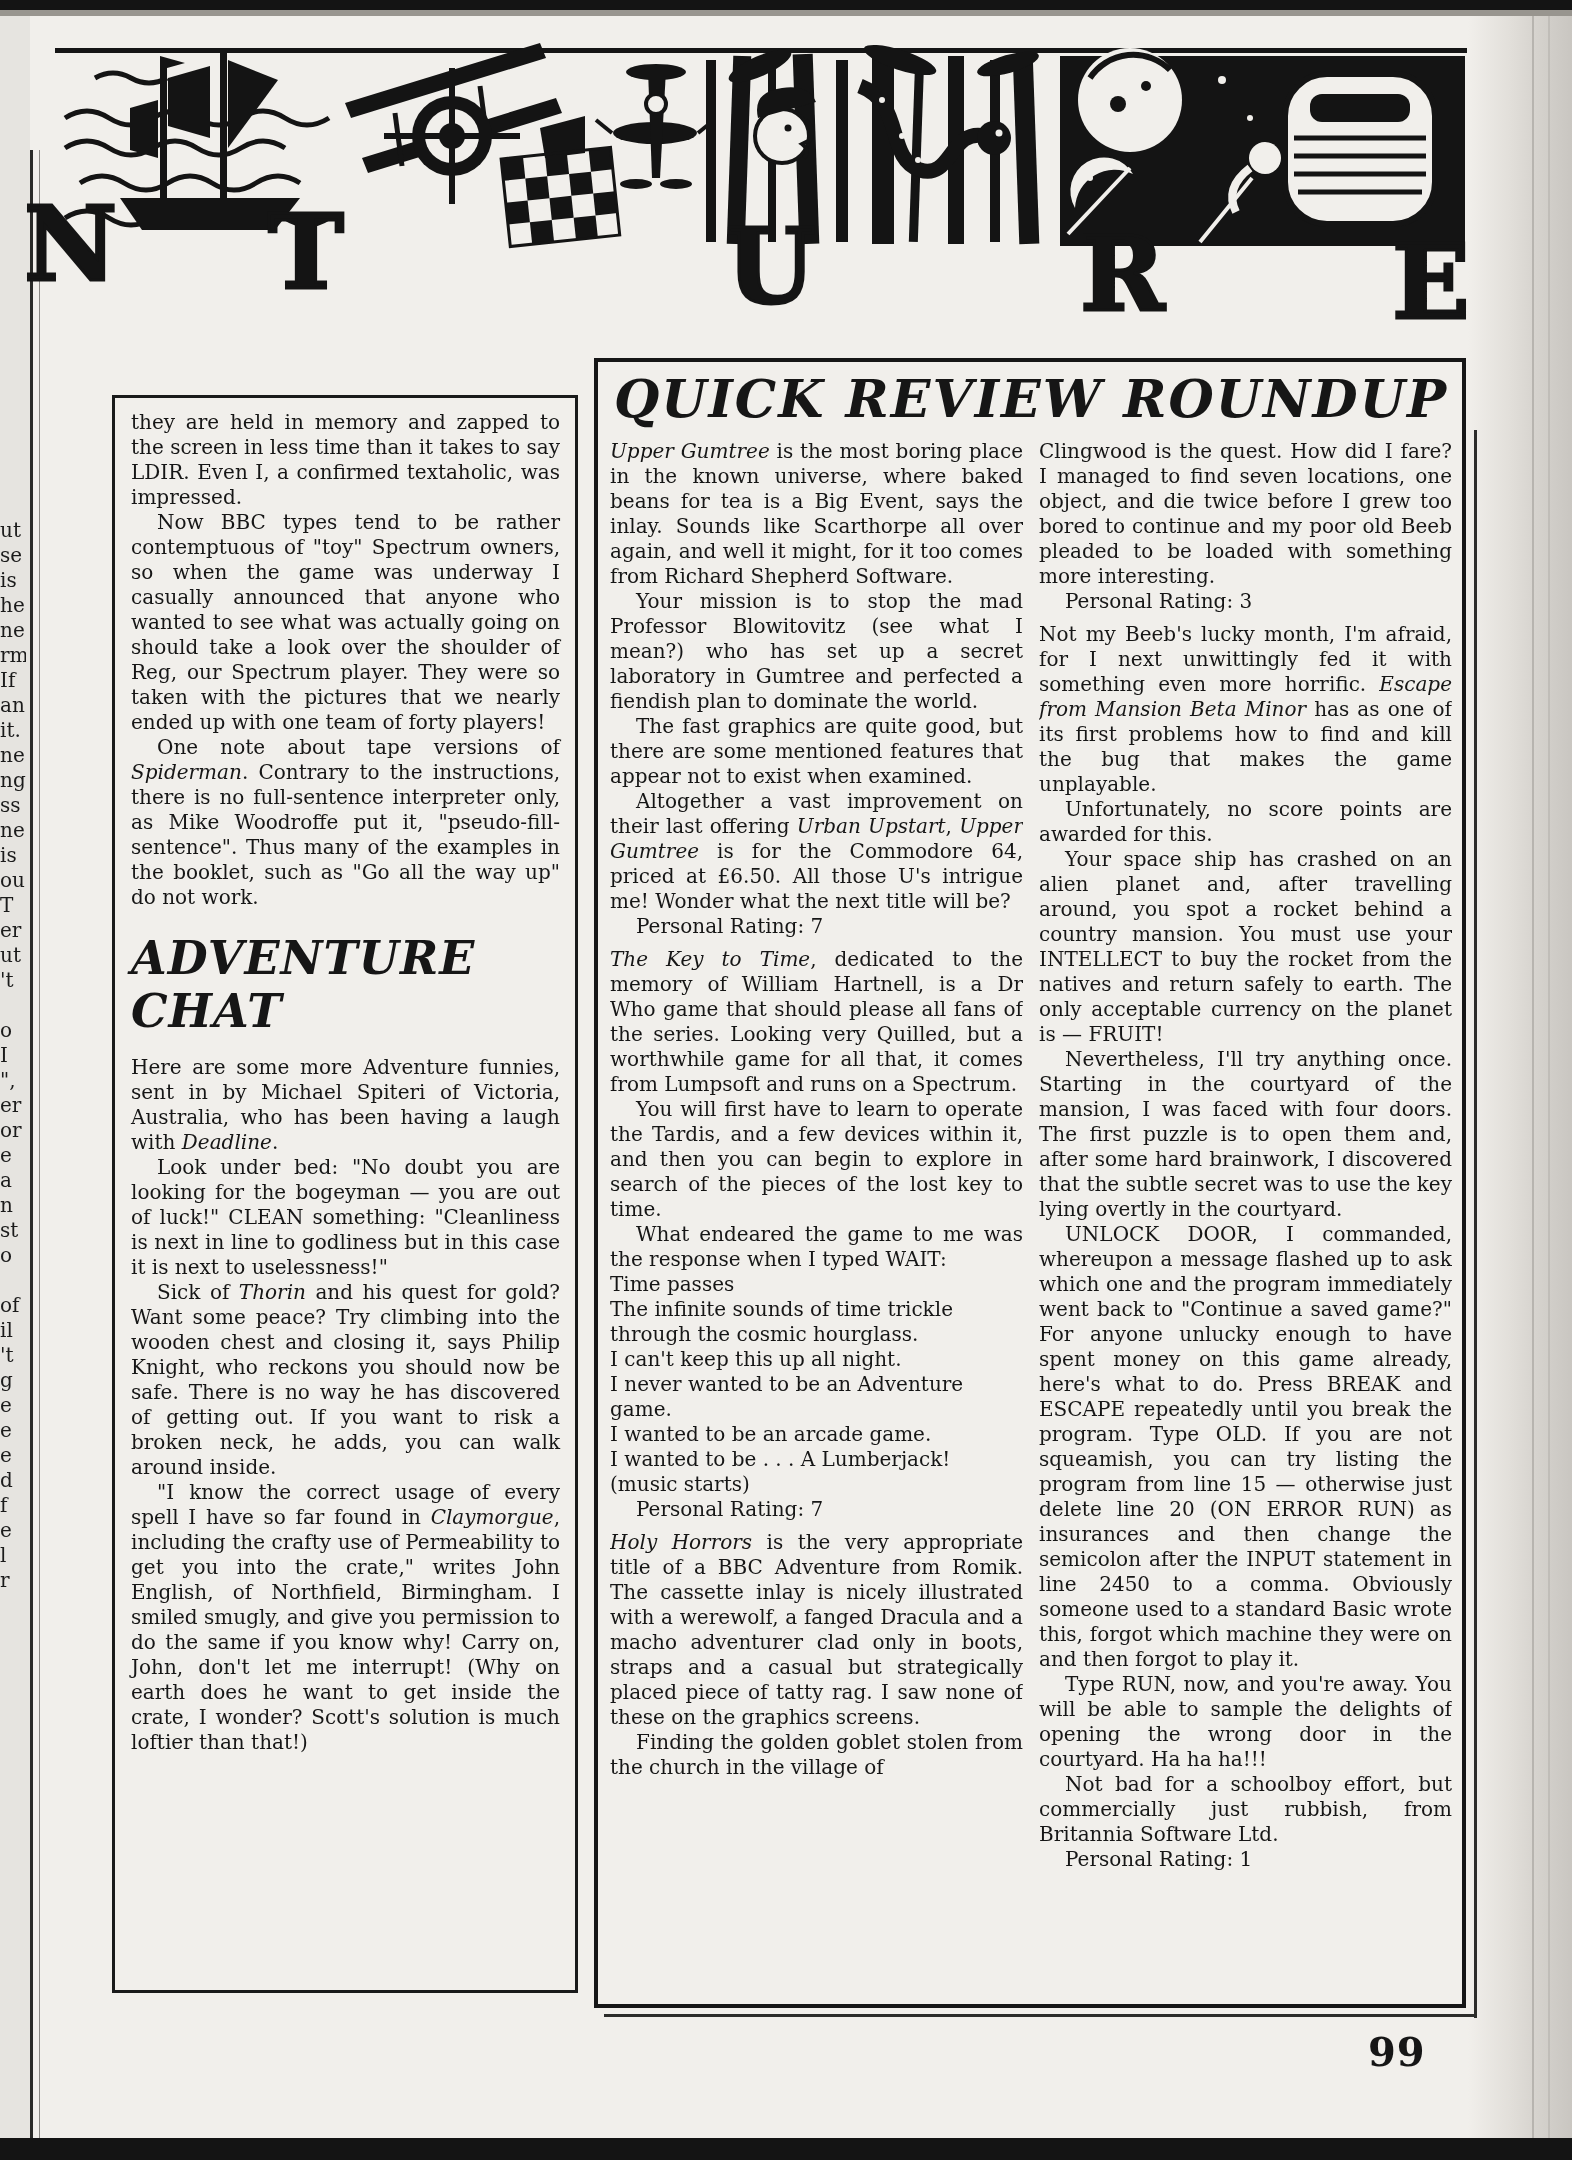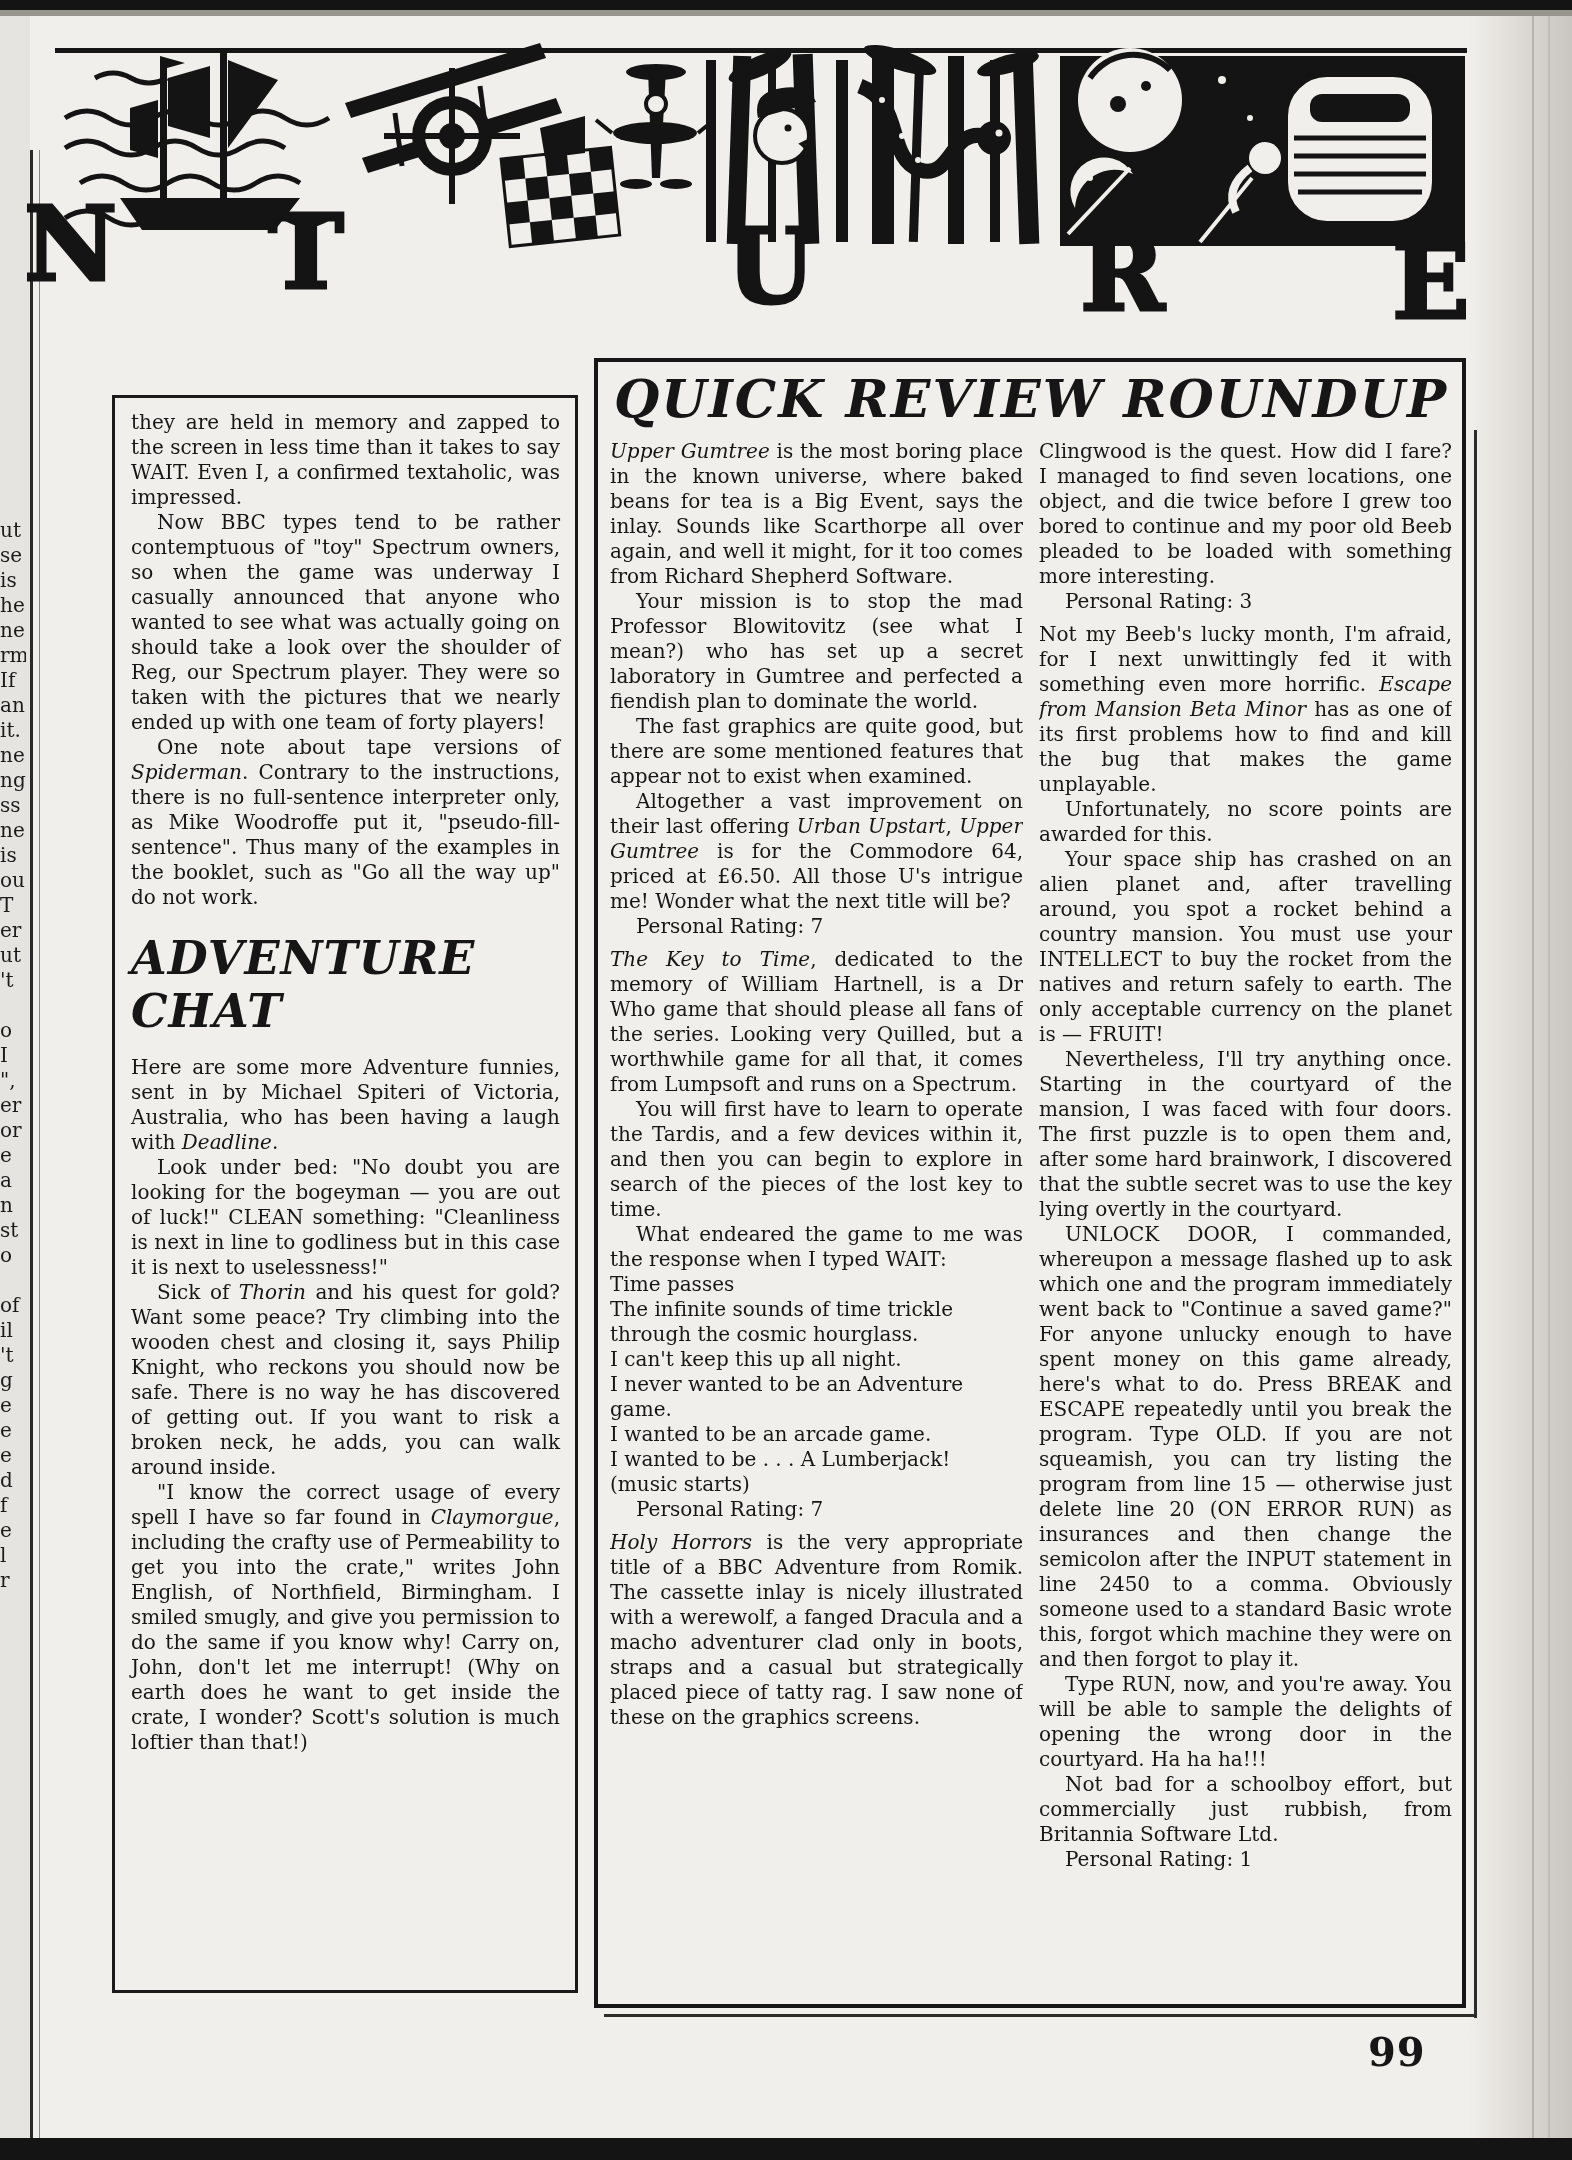--- a/index.html
+++ b/index.html
@@ -226,21 +226,21 @@
       <div>e</div>
       <div>d</div>
       <div>f</div>
       <div>e</div>
       <div>l</div>
       <div>r</div>
     </div>
 
   <div class="left-box bodytext">
     <div>
-        <p data-role="para-first">they are held in memory and zapped to the screen in less time than it takes to say WAIT. Even I, a confirmed textaholic, was impressed.</p>
+        <p data-role="para-first">they are held in memory and zapped to the screen in less time than it takes to say LDIR. Even I, a confirmed textaholic, was impressed.</p>
         <p data-role="para">Now BBC types tend to be rather contemptuous of "toy" Spectrum owners, so when the game was underway I casually announced that anyone who wanted to see what was actually going on should take a look over the shoulder of Reg, our Spectrum player. They were so taken with the pictures that we nearly ended up with one team of forty players!</p>
         <p data-role="para">One note about tape versions of <i>Spiderman</i>. Contrary to the instructions, there is no full-sentence interpreter only, as Mike Woodroffe put it, "pseudo-fill-sentence". Thus many of the examples in the booklet, such as "Go all the way up" do not work.</p>
       </div>
     <h2 class="section-heading">
       <span>ADVENTURE</span><br>
       <span>CHAT</span>
     </h2>
     <div>
         <p data-role="para-first">Here are some more Adventure funnies, sent in by Michael Spiteri of Victoria, Australia, who has been having a laugh with <i>Deadline</i>.</p>
         <p data-role="para">Look under bed: "No doubt you are looking for the bogeyman — you are out of luck!" CLEAN something: "Cleanliness is next in line to godliness but in this case it is next to uselessness!"</p>
@@ -262,20 +262,21 @@
           <p data-role="para">You will first have to learn to operate the Tardis, and a few devices within it, and then you can begin to explore in search of the pieces of the lost key to time.</p>
           <p data-role="para">What endeared the game to me was the response when I typed WAIT:</p>
           <p data-role="response-line">Time passes</p>
           <p data-role="response-line">The infinite sounds of time trickle through the cosmic hourglass.</p>
           <p data-role="response-line">I can't keep this up all night.</p>
           <p data-role="response-line">I never wanted to be an Adventure game.</p>
           <p data-role="response-line">I wanted to be an arcade game.</p>
           <p data-role="response-line">I wanted to be . . . A Lumberjack! (music starts)</p>
           <p data-role="rating">Personal Rating: 7</p>
           <p data-role="para-first" class="gap"><i>Holy Horrors</i> is the very appropriate title of a BBC Adventure from Romik. The cassette inlay is nicely illustrated with a werewolf, a fanged Dracula and a macho adventurer clad only in boots, straps and a casual but strategically placed piece of tatty rag. I saw none of these on the graphics screens.</p>
+          <p data-role="para">Finding the golden goblet stolen from the church in the village of</p>
         </div>
       <div class="review-col">
           <p data-role="para-first">Clingwood is the quest. How did I fare? I managed to find seven locations, one object, and die twice before I grew too bored to continue and my poor old Beeb pleaded to be loaded with something more interesting.</p>
           <p data-role="rating">Personal Rating: 3</p>
           <p data-role="para-first" class="gap">Not my Beeb's lucky month, I'm afraid, for I next unwittingly fed it with something even more horrific. <i>Escape from Mansion Beta Minor</i> has as one of its first problems how to find and kill the bug that makes the game unplayable.</p>
           <p data-role="para">Unfortunately, no score points are awarded for this.</p>
           <p data-role="para">Your space ship has crashed on an alien planet and, after travelling around, you spot a rocket behind a country mansion. You must use your INTELLECT to buy the rocket from the natives and return safely to earth. The only acceptable currency on the planet is — FRUIT!</p>
           <p data-role="para">Nevertheless, I'll try anything once. Starting in the courtyard of the mansion, I was faced with four doors. The first puzzle is to open them and, after some hard brainwork, I discovered that the subtle secret was to use the key lying overtly in the courtyard.</p>
           <p data-role="para">UNLOCK DOOR, I commanded, whereupon a message flashed up to ask which one and the program immediately went back to "Continue a saved game?" For anyone unlucky enough to have spent money on this game already, here's what to do. Press BREAK and ESCAPE repeatedly until you break the program. Type OLD. If you are not squeamish, you can try listing the program from line 15 — otherwise just delete line 20 (ON ERROR RUN) as insurances and then change the semicolon after the INPUT statement in line 2450 to a comma. Obviously someone used to a standard Basic wrote this, forgot which machine they were on and then forgot to play it.</p>
           <p data-role="para">Type RUN, now, and you're away. You will be able to sample the delights of opening the wrong door in the courtyard. Ha ha ha!!!</p>

